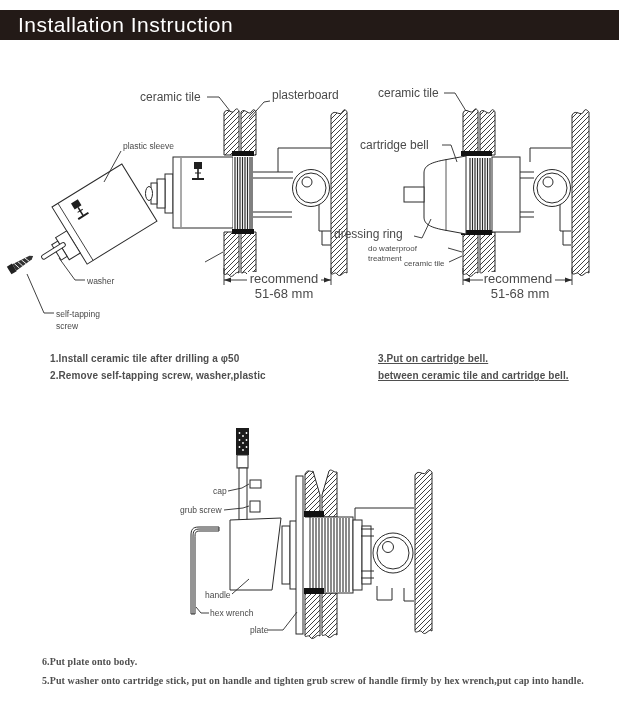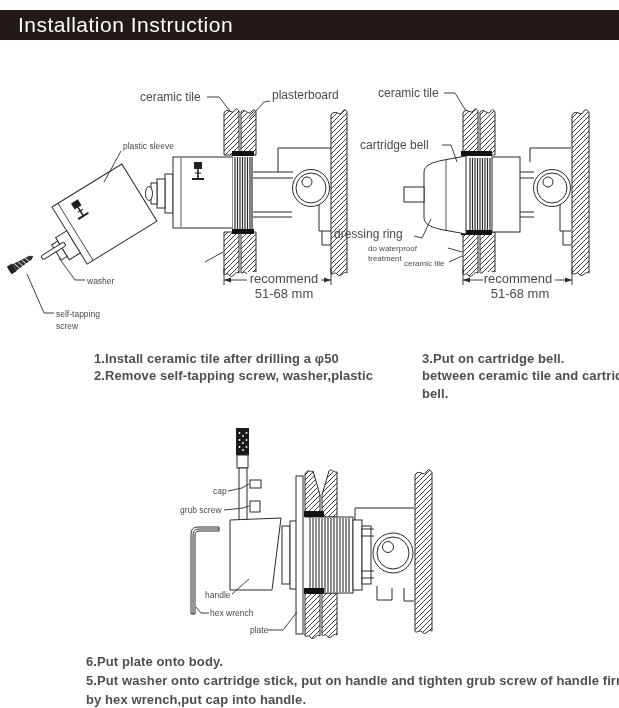--- a/index.html
+++ b/index.html
@@ -2,26 +2,26 @@
 <html><head>
 <meta charset="utf-8">
 <style>
   html,body{margin:0;padding:0;background:#ffffff;}
   .page{position:relative;width:619px;height:708px;background:#ffffff;overflow:hidden;
         font-family:"Liberation Sans",sans-serif;}
   .header{position:absolute;left:0;top:10px;width:619px;height:30px;background:#231a17;
           display:flex;align-items:center;}
   .header span{color:#ffffff;font-size:21px;letter-spacing:.5px;padding-left:18px;}
   svg.diagrams{position:absolute;left:0;top:0;width:619px;height:708px;}
-  .instr{position:absolute;color:#4f4f4f;font-size:13px;font-weight:bold;letter-spacing:.1px;margin-left:44px;}
+  .instr{position:absolute;color:#4f4f4f;font-size:10px;font-weight:bold;letter-spacing:.1px;}
   .instr p{margin:0;line-height:17.4px;}
   .instr.bottom p{line-height:19px;}
   .instr.left{left:50px;top:350px;width:300px;}
-  .instr.right{left:378px;top:350px;width:220px;}
-  .instr.bottom{left:42px;top:652px;width:560px;}
+  .instr.right{left:378px;top:350px;width:220px;text-decoration:underline;}
+  .instr.bottom{left:42px;top:652px;width:560px;font-family:Liberation Serif, serif;}
 </style>
 </head>
 <body>
 
 <div class="page">
 
   <div class="header">
     <span>Installation Instruction</span>
   </div>
 

